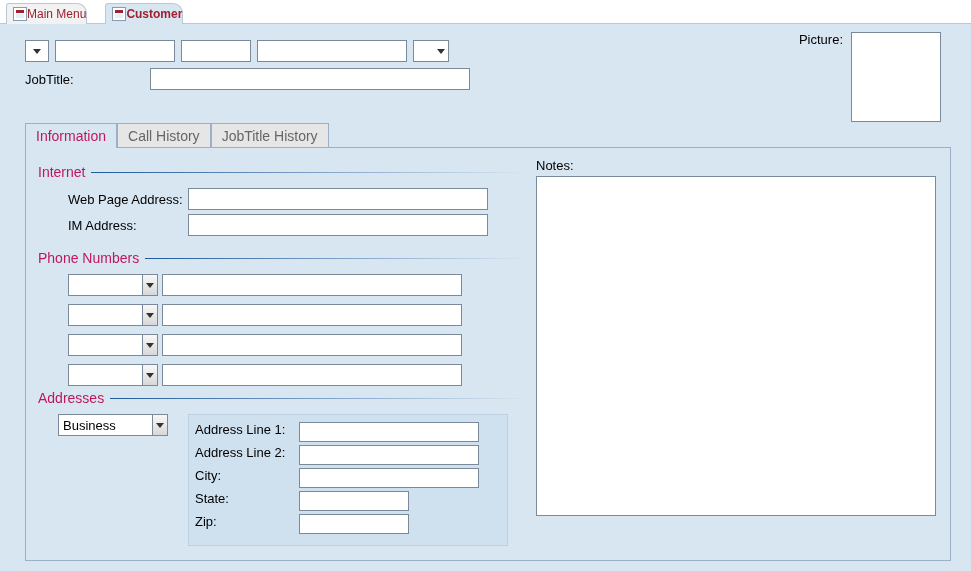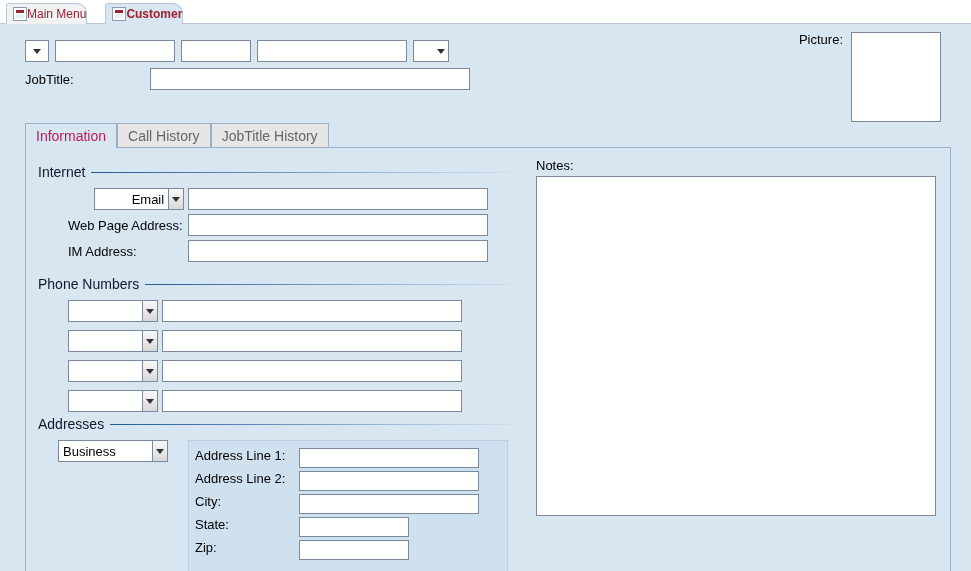--- a/index.html
+++ b/index.html
@@ -159,21 +159,21 @@
       display: flex;
       padding: 10px 12px 14px 12px;
       position: relative;
     }
     
     .left-col { flex: 0 0 490px; }
     .right-col { flex: 1; padding-left: 8px; }
     
     .group-label {
       font-size: 14px;
-      color: #0f172a;
+      color: #be185d;
       display: flex;
       align-items: center;
       margin: 6px 0 8px 0;
     }
     .group-label span { padding-right: 6px; }
     .group-label::after {
       content: "";
       flex: 1;
       height: 1px;
       background: linear-gradient(to right,#1e5a9a,rgba(30,90,154,0));
@@ -298,29 +298,20 @@
       <div class="tab-btn">JobTitle History</div>
     </div>
     <div class="tab-pane">
 
       <div class="left-col">
 
         <div class="group-label">
           <span>Internet</span>
         </div>
 
-        <div class="field-row" style="padding-left:30px;">
-          <div class="combo email-combo">
-            <input type="text" style="text-align: right;" value="Email">
-            <div class="btn">
-                <span class="dd-arrow"></span>
-              </div>
-          </div>
-          <input class="txt wide-txt" type="text" value="" style="">
-        </div>
 
         <div class="field-row">
           <span class="lbl">Web Page Address:</span>
           <input class="txt wide-txt" style="margin-left: 0px;" type="text" value="">
         </div>
 
         <div class="field-row">
           <span class="lbl">IM Address:</span>
           <input class="txt wide-txt" style="margin-left: 0px;" type="text" value="">
         </div>

